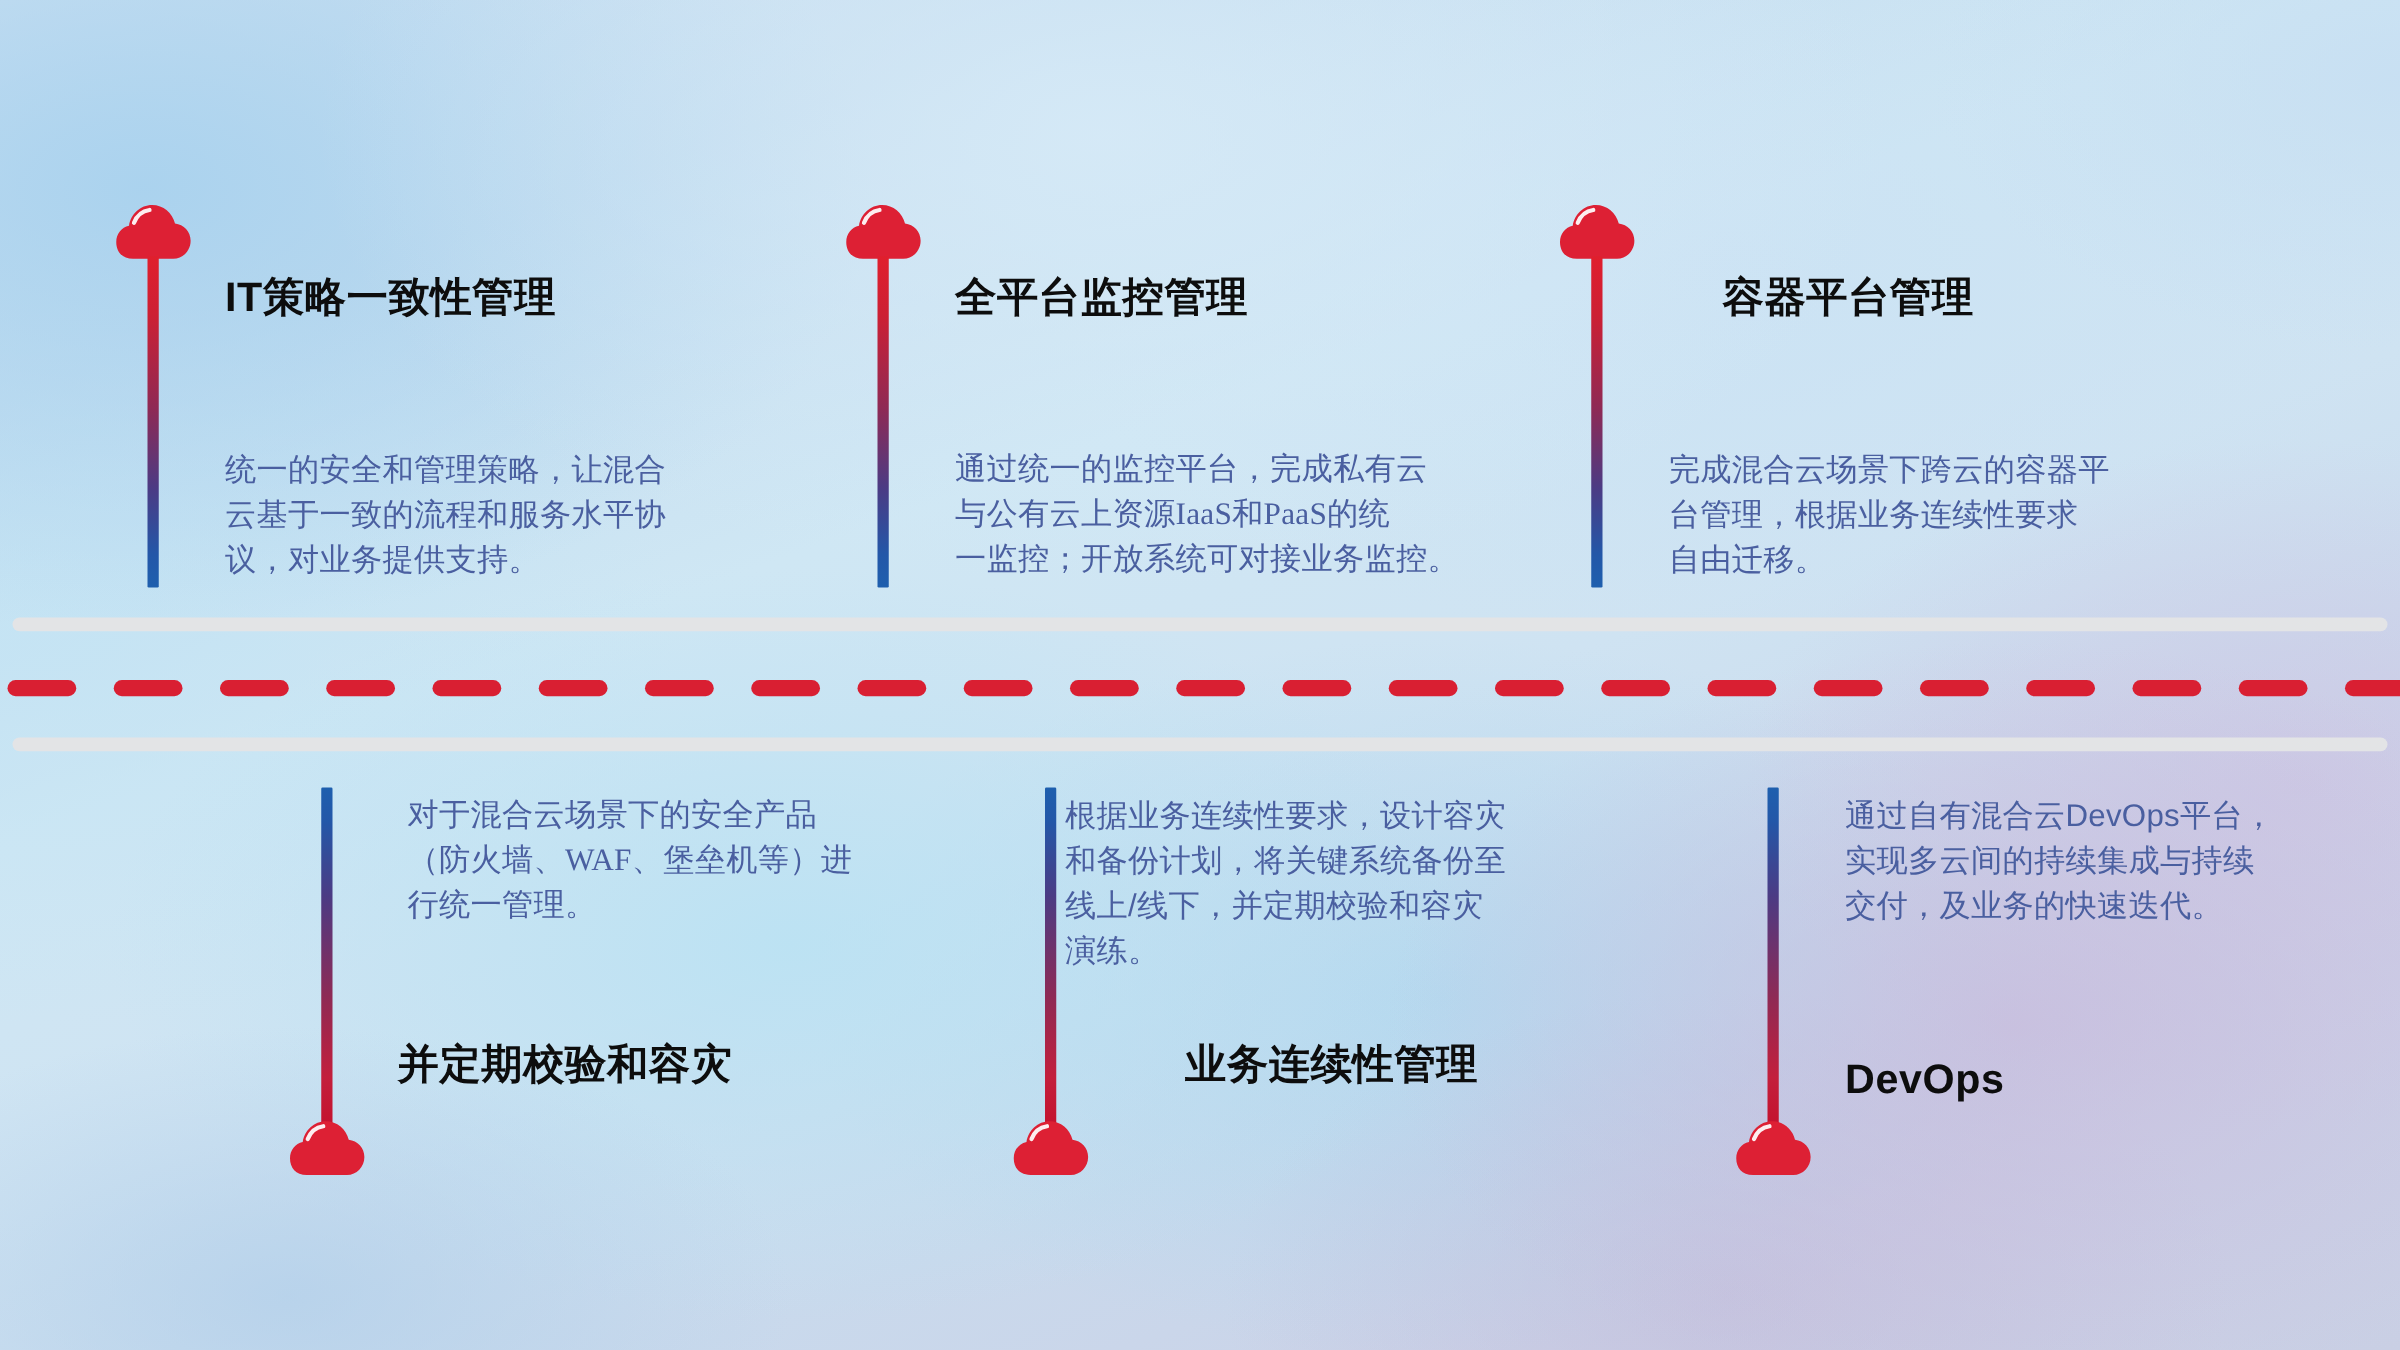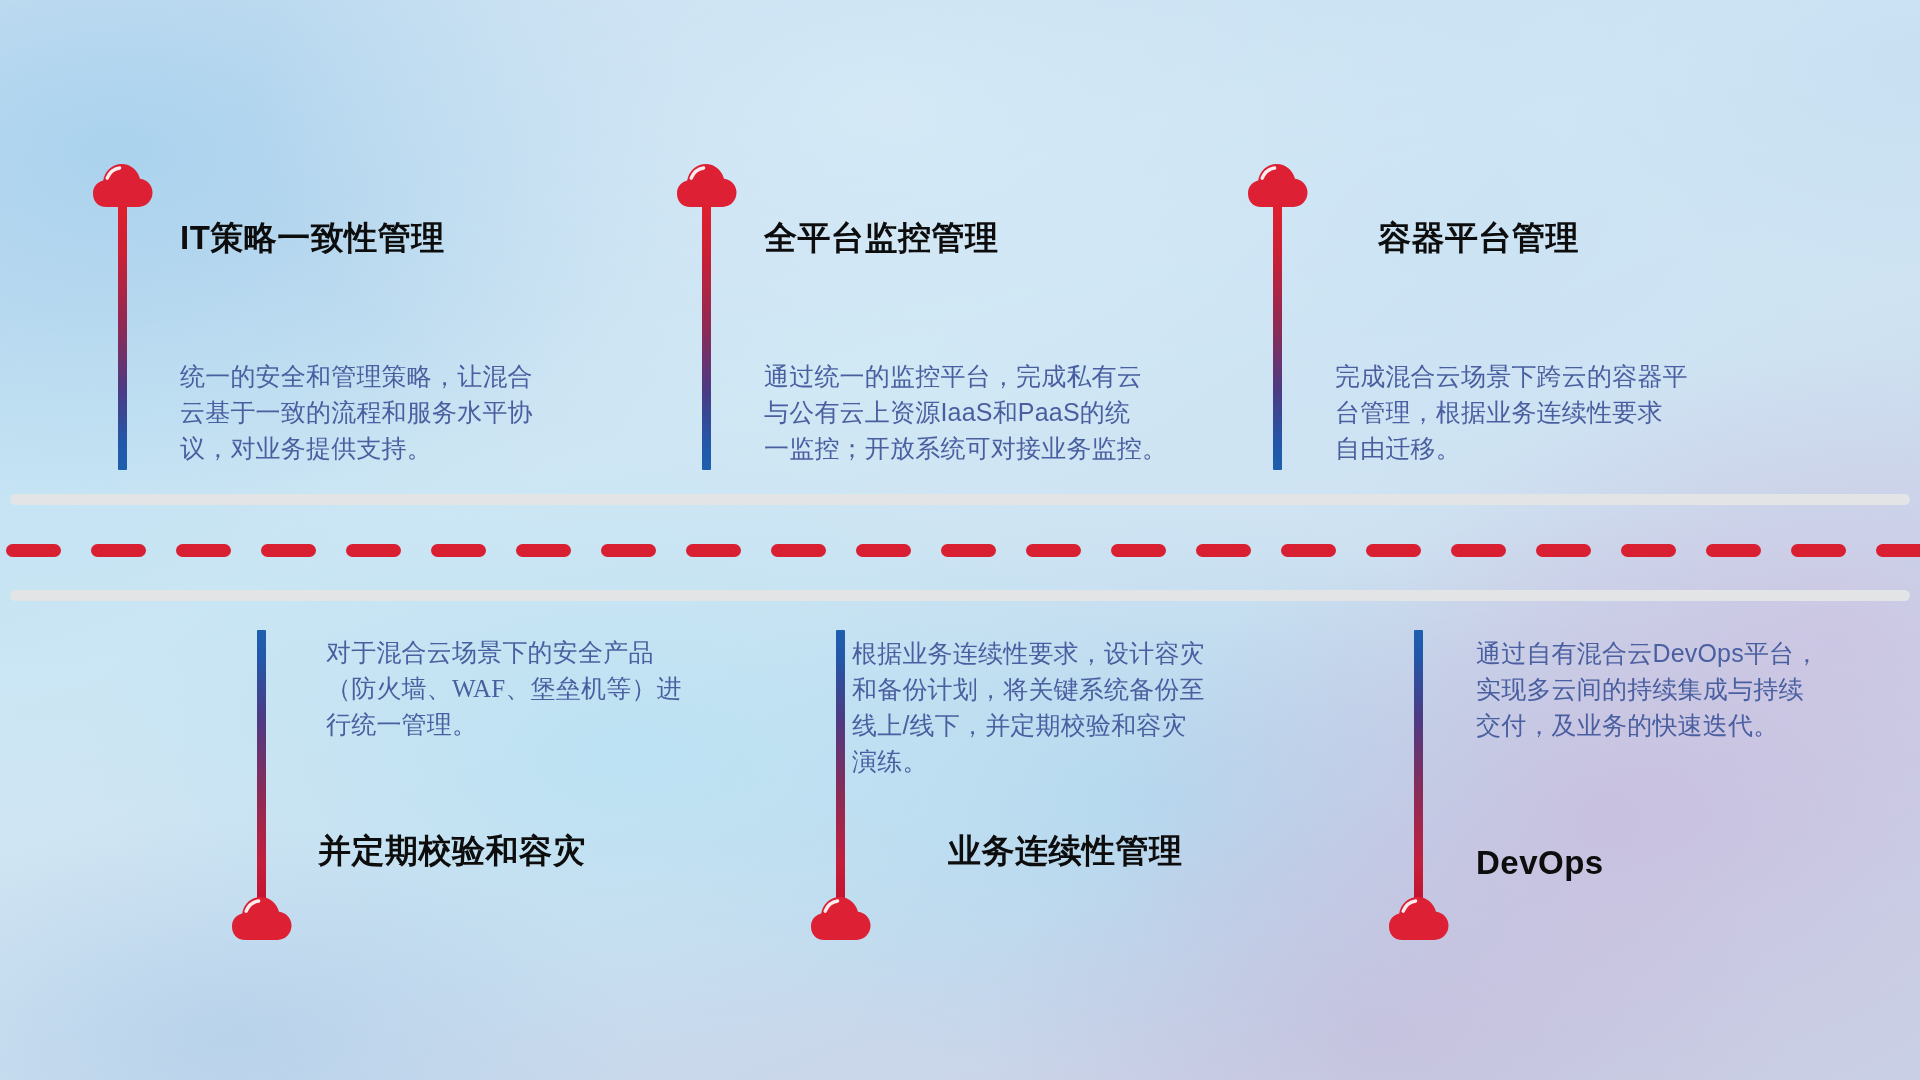--- a/index.html
+++ b/index.html
@@ -157,21 +157,21 @@
 
   <div class="col">
     <div class="cloud" style="left:676px; top:160px;">
       <svg viewBox="0 0 62 50">
         <path d="M14.5 47 C5.5 47 1 41 1 33.5 C1 27 5.2 22 11.2 20.6 C12.6 11.2 20.3 4 29.7 4 C38.6 4 46 10.3 48 18.8 C55 19.6 60.5 25.3 60.5 32.6 C60.5 40.6 54.3 47 46.6 47 Z" fill="#dd2034"></path>
         <path d="M15.2 18.2 C17.4 12.6 22.2 8.8 27.6 8.0" fill="none" stroke="#ffffff" stroke-width="3.4" stroke-linecap="round" opacity="0.92"></path>
       </svg>
     </div>
     <div class="stem stem-down" style="left:702px; top:205px; height:265px;"></div>
     <div class="col-title" style="left:764px; top:216px;">全平台监控管理</div>
-    <div class="col-body" style="left:764px; top:358px; width:445px;">通过统一的监控平台，完成私有云
+    <div class="col-body" style="left:764px; top:358px; width:445px;font-family:Liberation Serif, serif;">通过统一的监控平台，完成私有云
 与公有云上资源IaaS和PaaS的统
 一监控；开放系统可对接业务监控。</div>
   </div>
 
   <div class="col">
     <div class="cloud" style="left:1247px; top:160px;">
       <svg viewBox="0 0 62 50">
         <path d="M14.5 47 C5.5 47 1 41 1 33.5 C1 27 5.2 22 11.2 20.6 C12.6 11.2 20.3 4 29.7 4 C38.6 4 46 10.3 48 18.8 C55 19.6 60.5 25.3 60.5 32.6 C60.5 40.6 54.3 47 46.6 47 Z" fill="#dd2034"></path>
         <path d="M15.2 18.2 C17.4 12.6 22.2 8.8 27.6 8.0" fill="none" stroke="#ffffff" stroke-width="3.4" stroke-linecap="round" opacity="0.92"></path>
       </svg>

